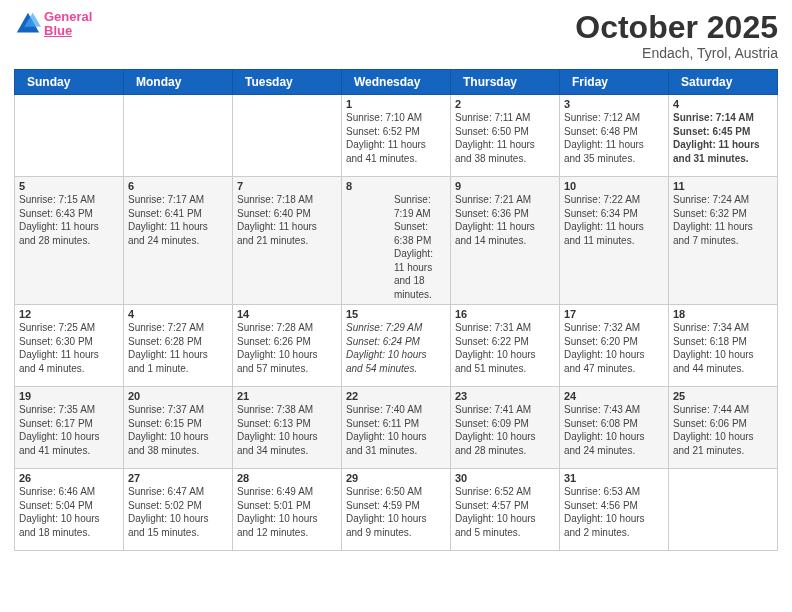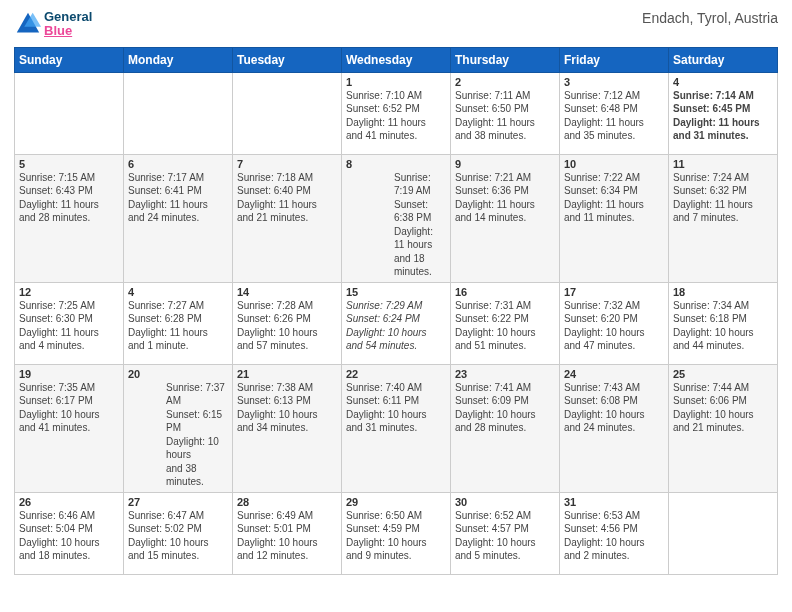--- a/index.html
+++ b/index.html
@@ -27,21 +27,21 @@
       align-items: center;
       gap: 2px;
     }
     .logo-text {
       display: flex;
       flex-direction: column;
       font-size: 13px;
       font-weight: bold;
       line-height: 1.1;
     }
-    .logo-general { color: #0c4a6e; }
+    .logo-general { color: #ec4899; }
     .logo-blue { color: #ec4899; text-decoration: underline; }
     .logo-icon {
       width: 28px;
       height: 28px;
     }
     .title-block {
       text-align: right;
     }
     .month-title {
       font-size: 32px;
@@ -56,21 +56,21 @@
     .calendar {
       width: 100%;
       border-collapse: collapse;
       border: 1px solid #ccc;
     }
     .calendar th {
       background: #1565c0;
       color: #fff;
       font-size: 12px;
       font-weight: bold;
-      padding: 5px 4px;
+      padding: 5px 12px;
       text-align: left;
       border: 1px solid #1255a0;
     }
     .calendar td {
       width: calc(100% / 7);
       vertical-align: top;
       padding: 3px 4px;
       border: 1px solid #ccc;
       background: #fff;
       font-size: 9.5px;
@@ -101,20 +101,21 @@
       <svg class="logo-icon" viewBox="0 0 30 30" xmlns="http://www.w3.org/2000/svg">
         <polygon points="15,3 27,24 3,24" fill="#1565c0"></polygon>
         <polygon points="20,3 29,18 11,18" fill="#42a5f5" opacity="0.7"></polygon>
       </svg>
       <div class="logo-text">
         <span class="logo-general">General</span>
         <span class="logo-blue">Blue</span>
       </div>
     </div>
     <div class="title-block">
+      <div class="month-title">October 2025</div>
       <div class="location">Endach, Tyrol, Austria</div>
     </div>
   </div>
 
   <table class="calendar">
     <thead>
       <tr>
       <th>Sunday</th>
           <th>Monday</th>
           <th>Tuesday</th>
@@ -263,21 +264,21 @@
         <tr>
           <td>
             <div class="day-number">19</div>
             <div class="day-info" style="white-space: pre-line;">Sunrise: 7:35 AM
 Sunset: 6:17 PM
 Daylight: 10 hours
 and 41 minutes.</div>
           </td>
           <td>
             <div class="day-number">20</div>
-            <div class="day-info" style="white-space: pre-line; margin-left: 38px;">Sunrise: 7:37 AM
+            <div class="day-info" style="white-space: pre-line;">Sunrise: 7:37 AM
 Sunset: 6:15 PM
 Daylight: 10 hours
 and 38 minutes.</div>
           </td>
           <td>
             <div class="day-number">21</div>
             <div class="day-info" style="white-space: pre-line;">Sunrise: 7:38 AM
 Sunset: 6:13 PM
 Daylight: 10 hours
 and 34 minutes.</div>

